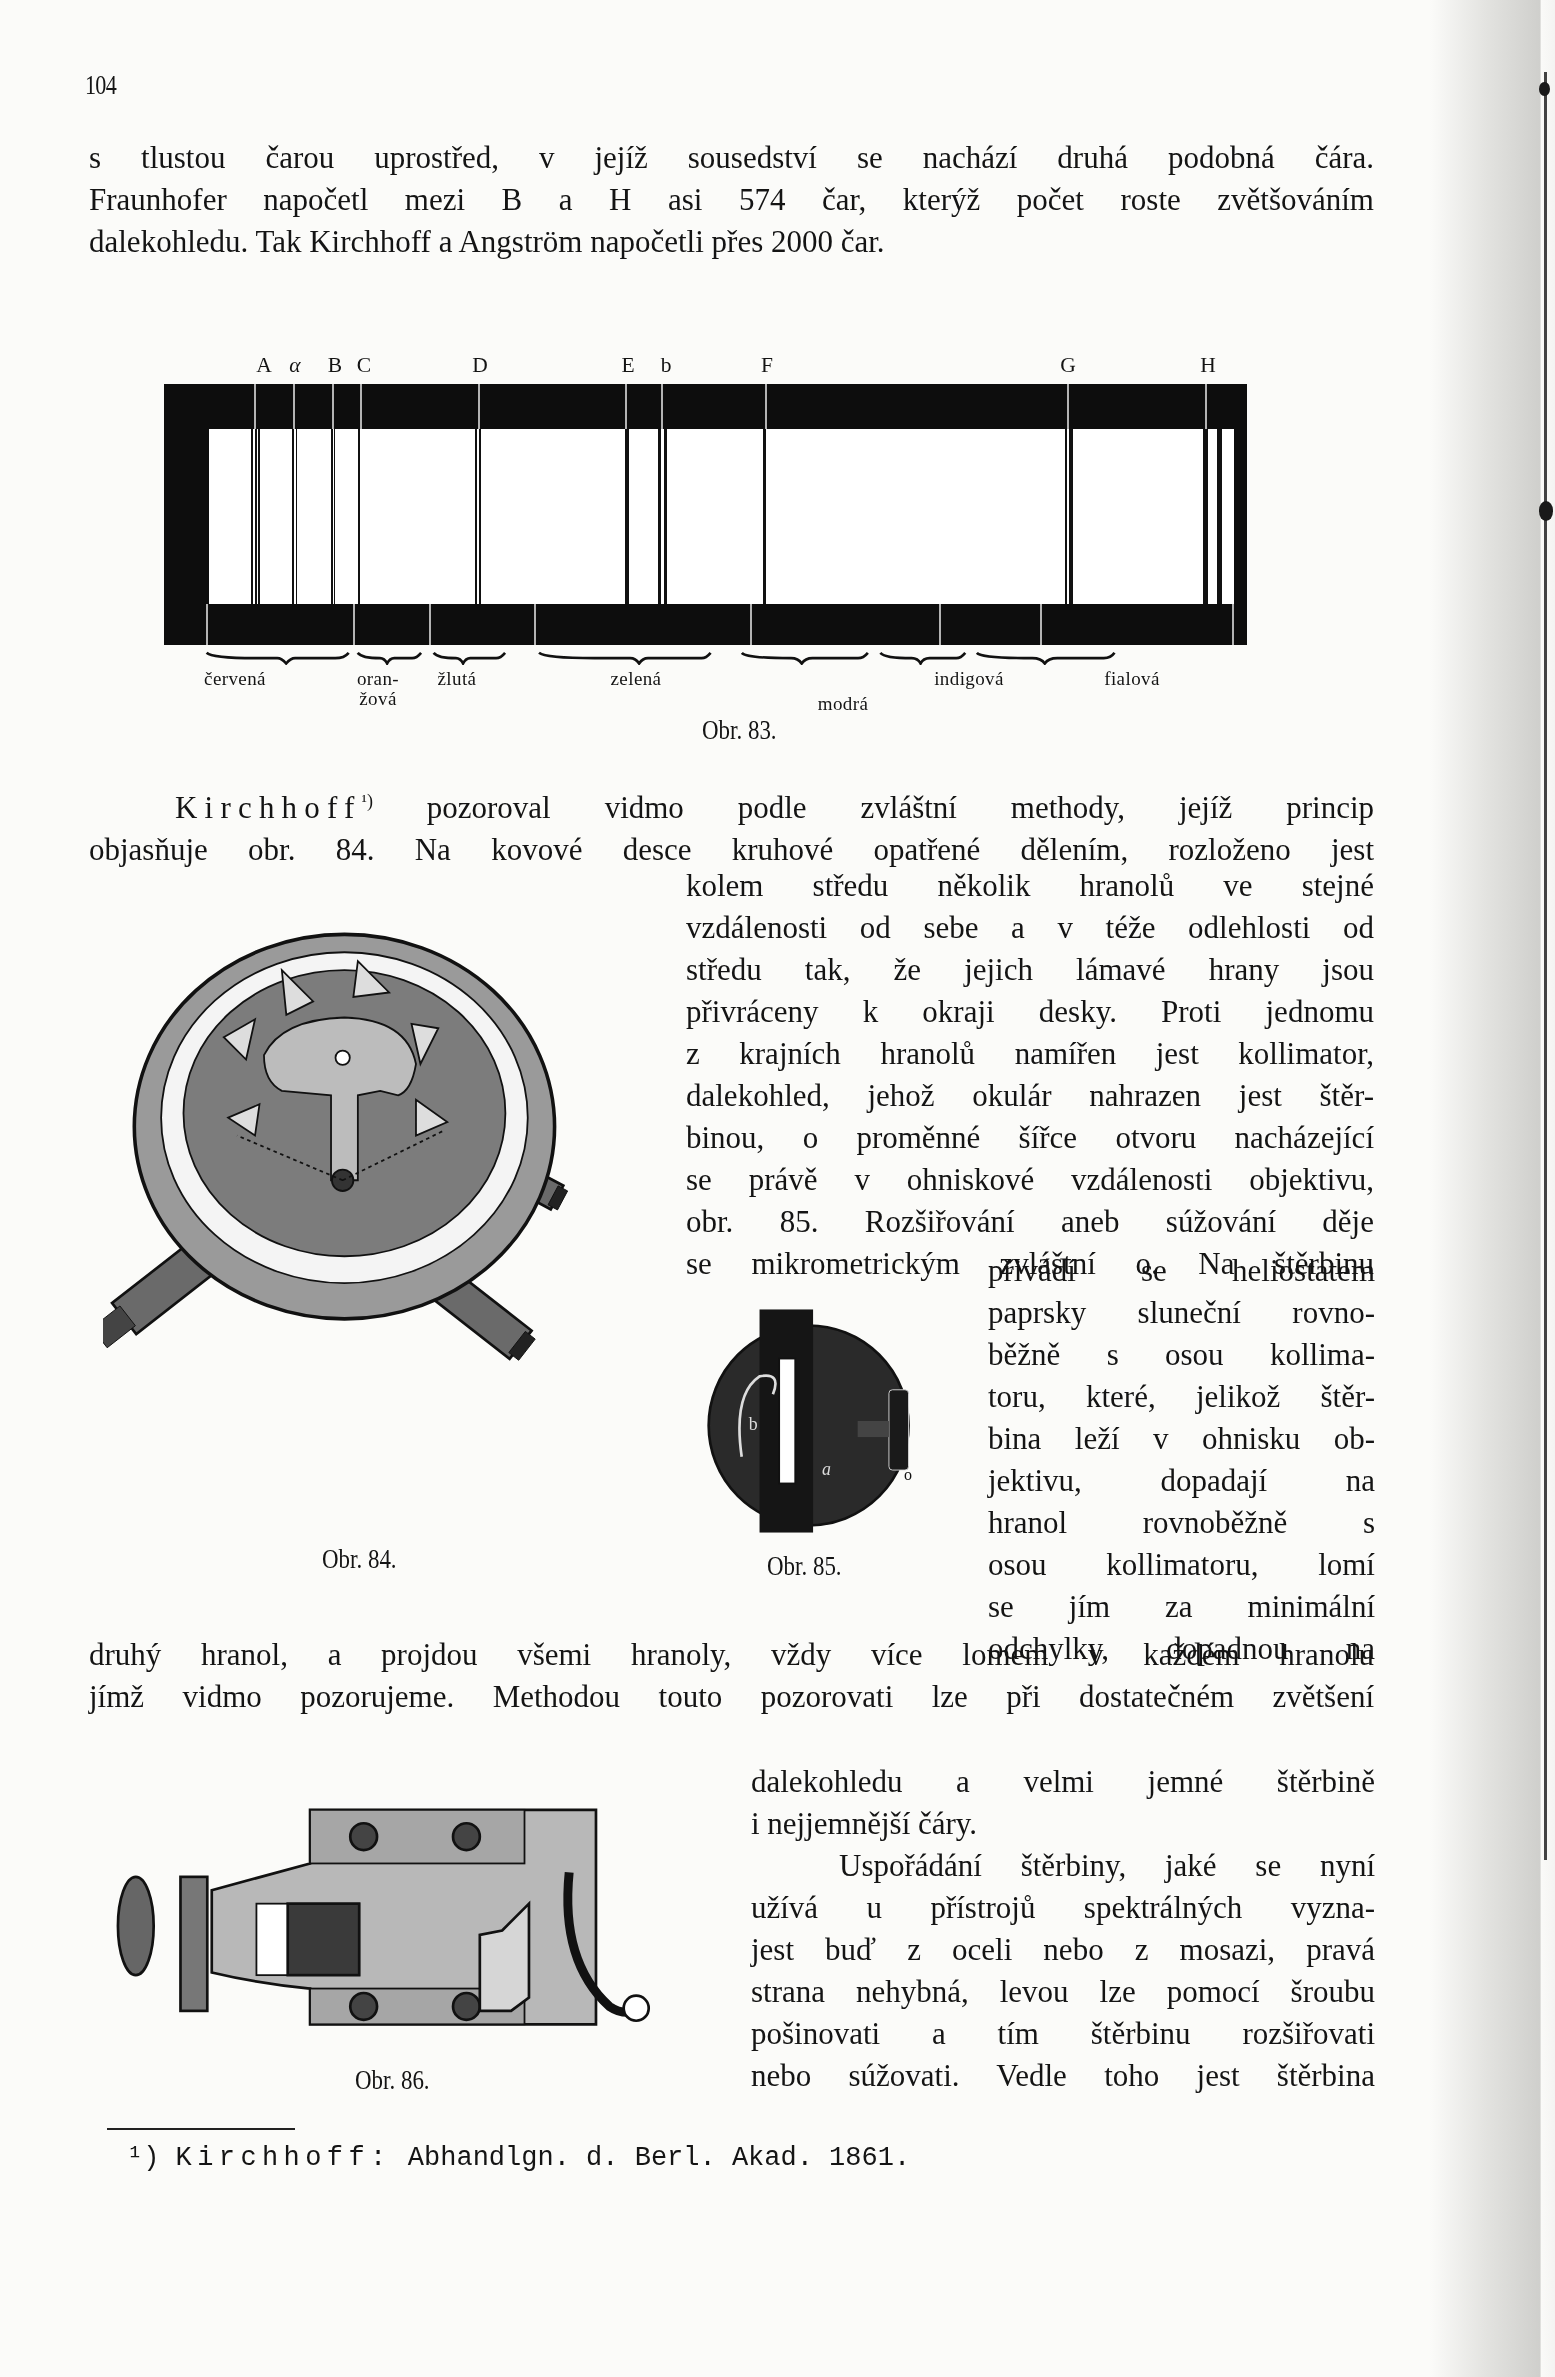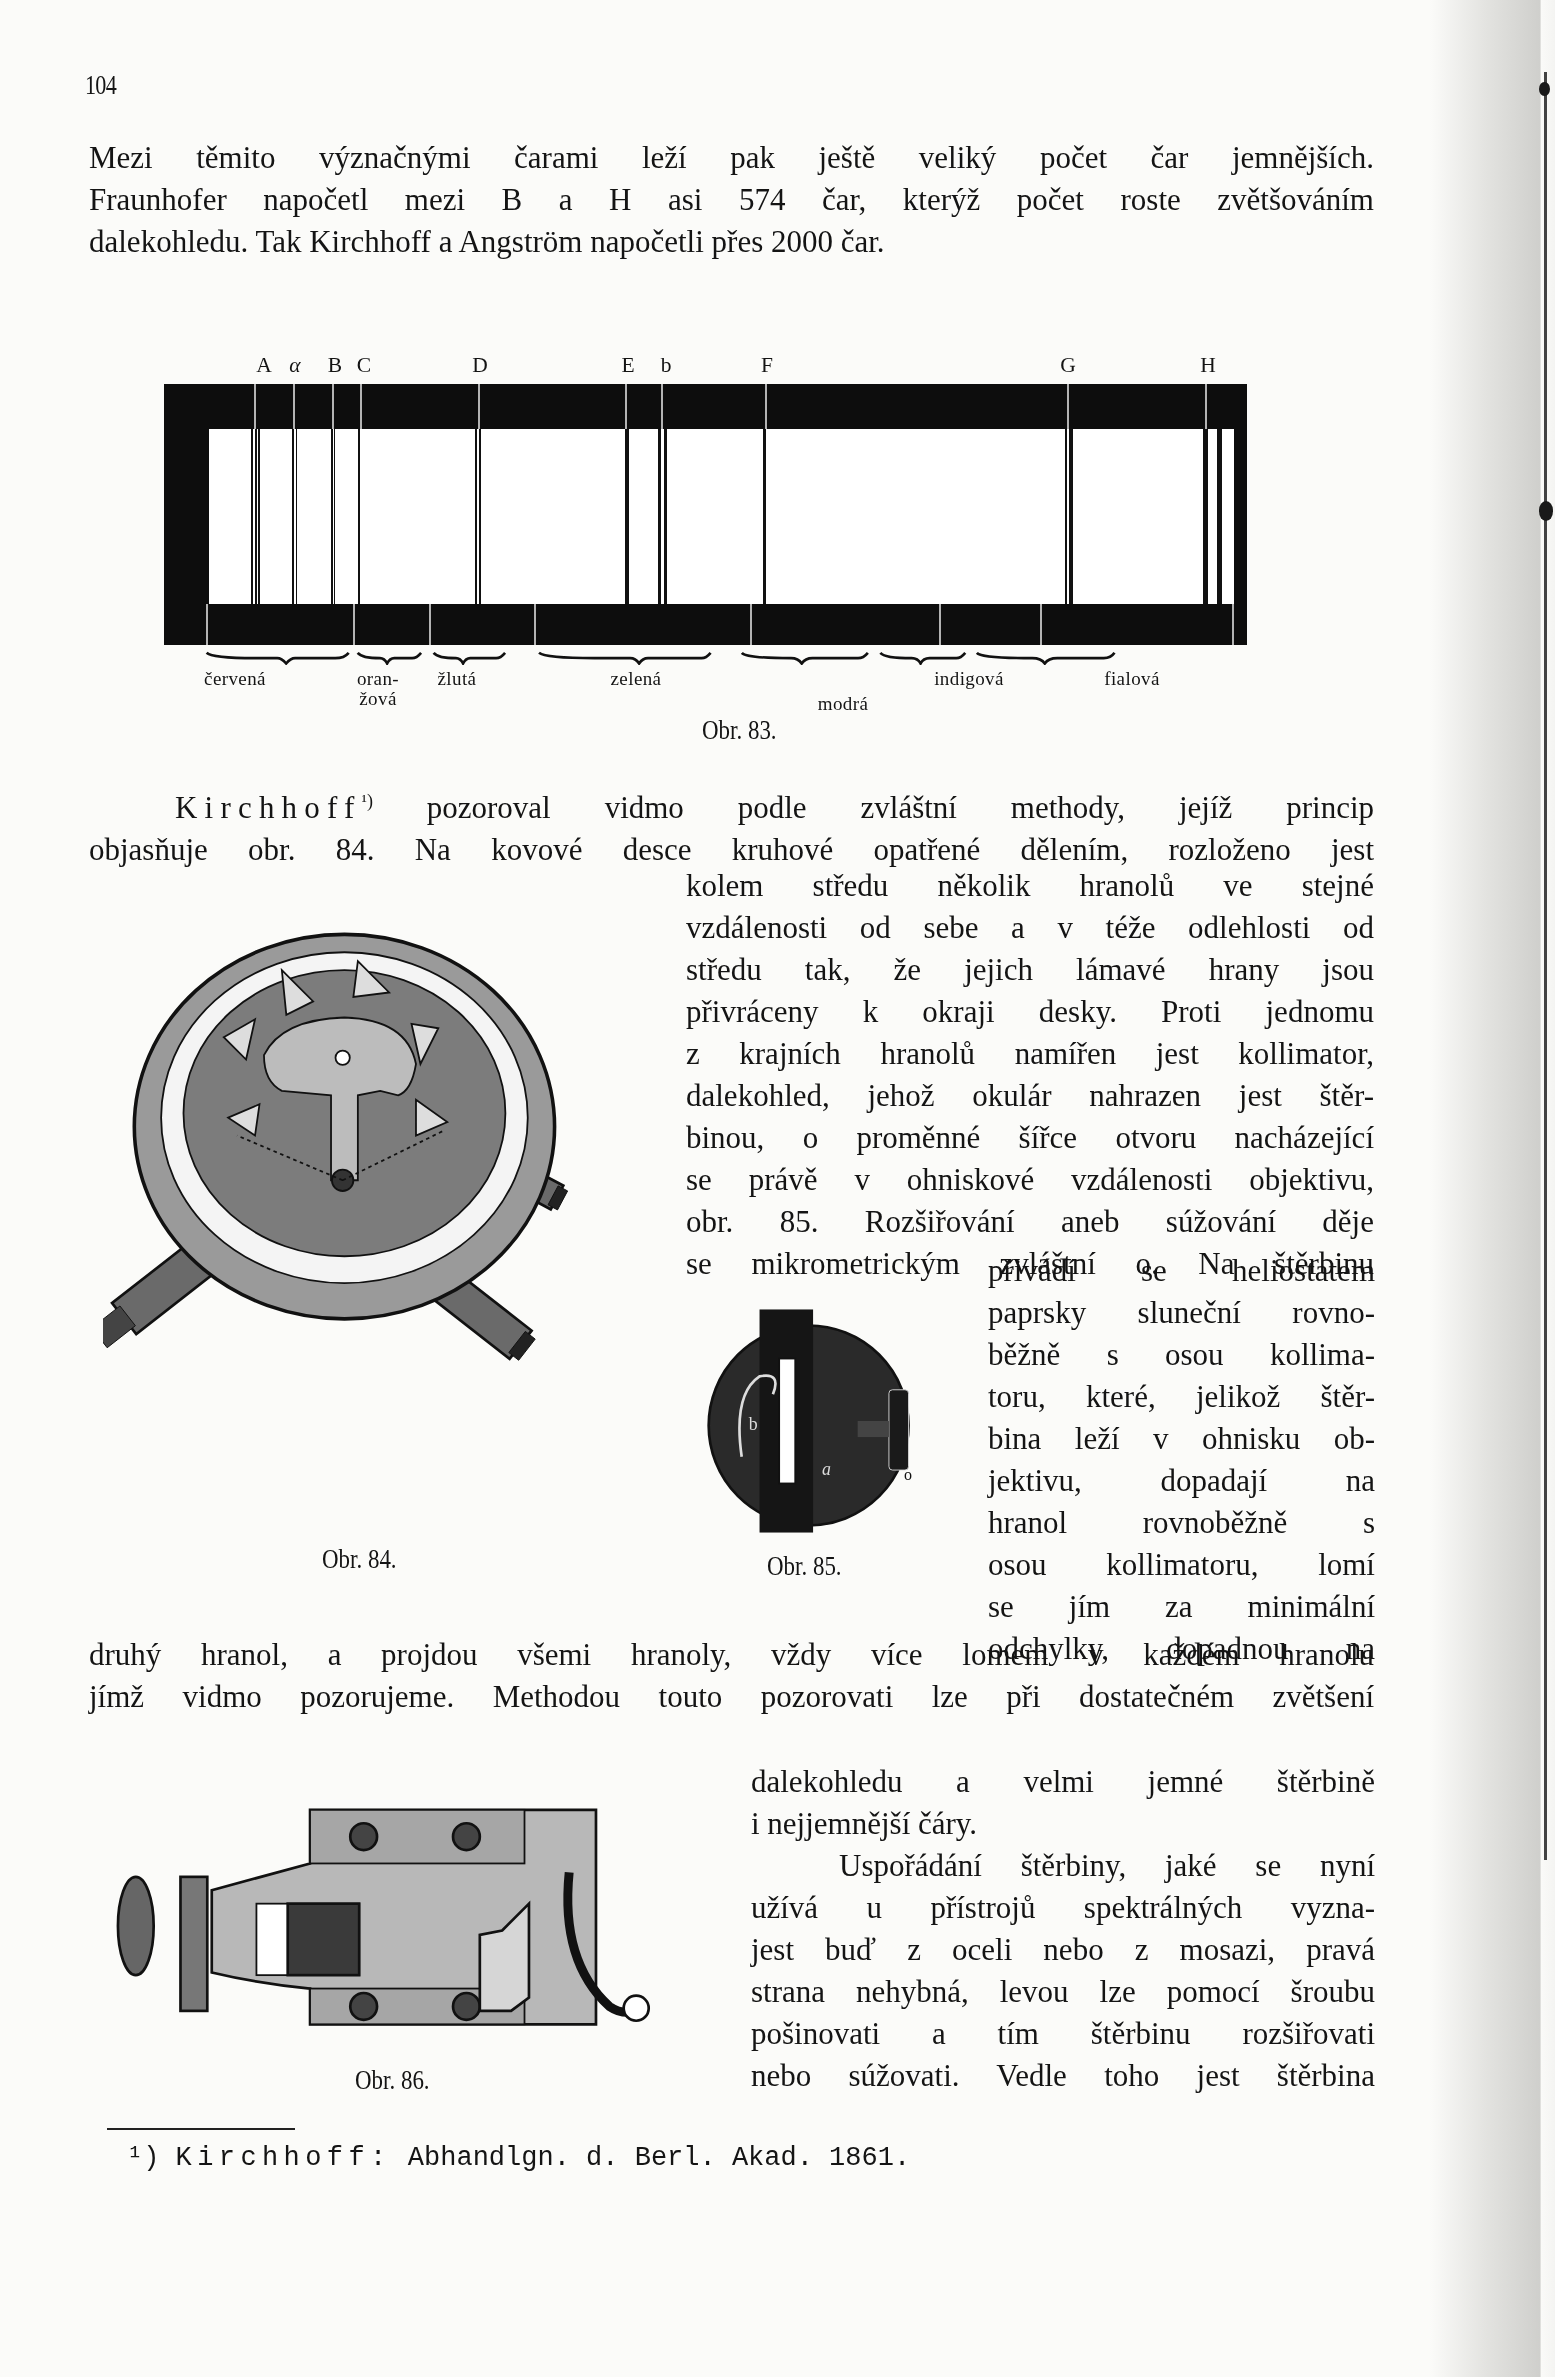--- a/index.html
+++ b/index.html
@@ -51,21 +51,21 @@
 <body>
 
 <div class="page-edge"></div>
 <div class="page-edge-line"></div>
 <div class="edge-spot" style="left:1539px;top:82px;"></div>
 <div class="edge-spot" style="left:1539px;top:501px;width:14.3px;height:19.7px;"></div>
 
 <div class="page-number">104</div>
 
 <div class="text" style="left:89px;top:137px;width:1285px;">
-  <span class="line">Mezi těmito význačnými čarami leží pak ještě veliký počet čar jemnějších.</span>
+  <span class="line">s tlustou čarou uprostřed, v jejíž sousedství se nachází druhá podobná čára.</span>
   <span class="line">Fraunhofer napočetl mezi B a H asi 574 čar, kterýž počet roste zvětšováním</span>
   <span class="line last">dalekohledu. Tak Kirchhoff a Angström napočetli přes 2000 čar.</span>
 </div>
 
 <div>
   <span class="line-label" style="left:264px;">A</span>
   <span class="line-label" style="left:295px;font-style:italic;">α</span>
   <span class="line-label" style="left:335px;">B</span>
   <span class="line-label" style="left:364px;">C</span>
   <span class="line-label" style="left:480px;">D</span>

